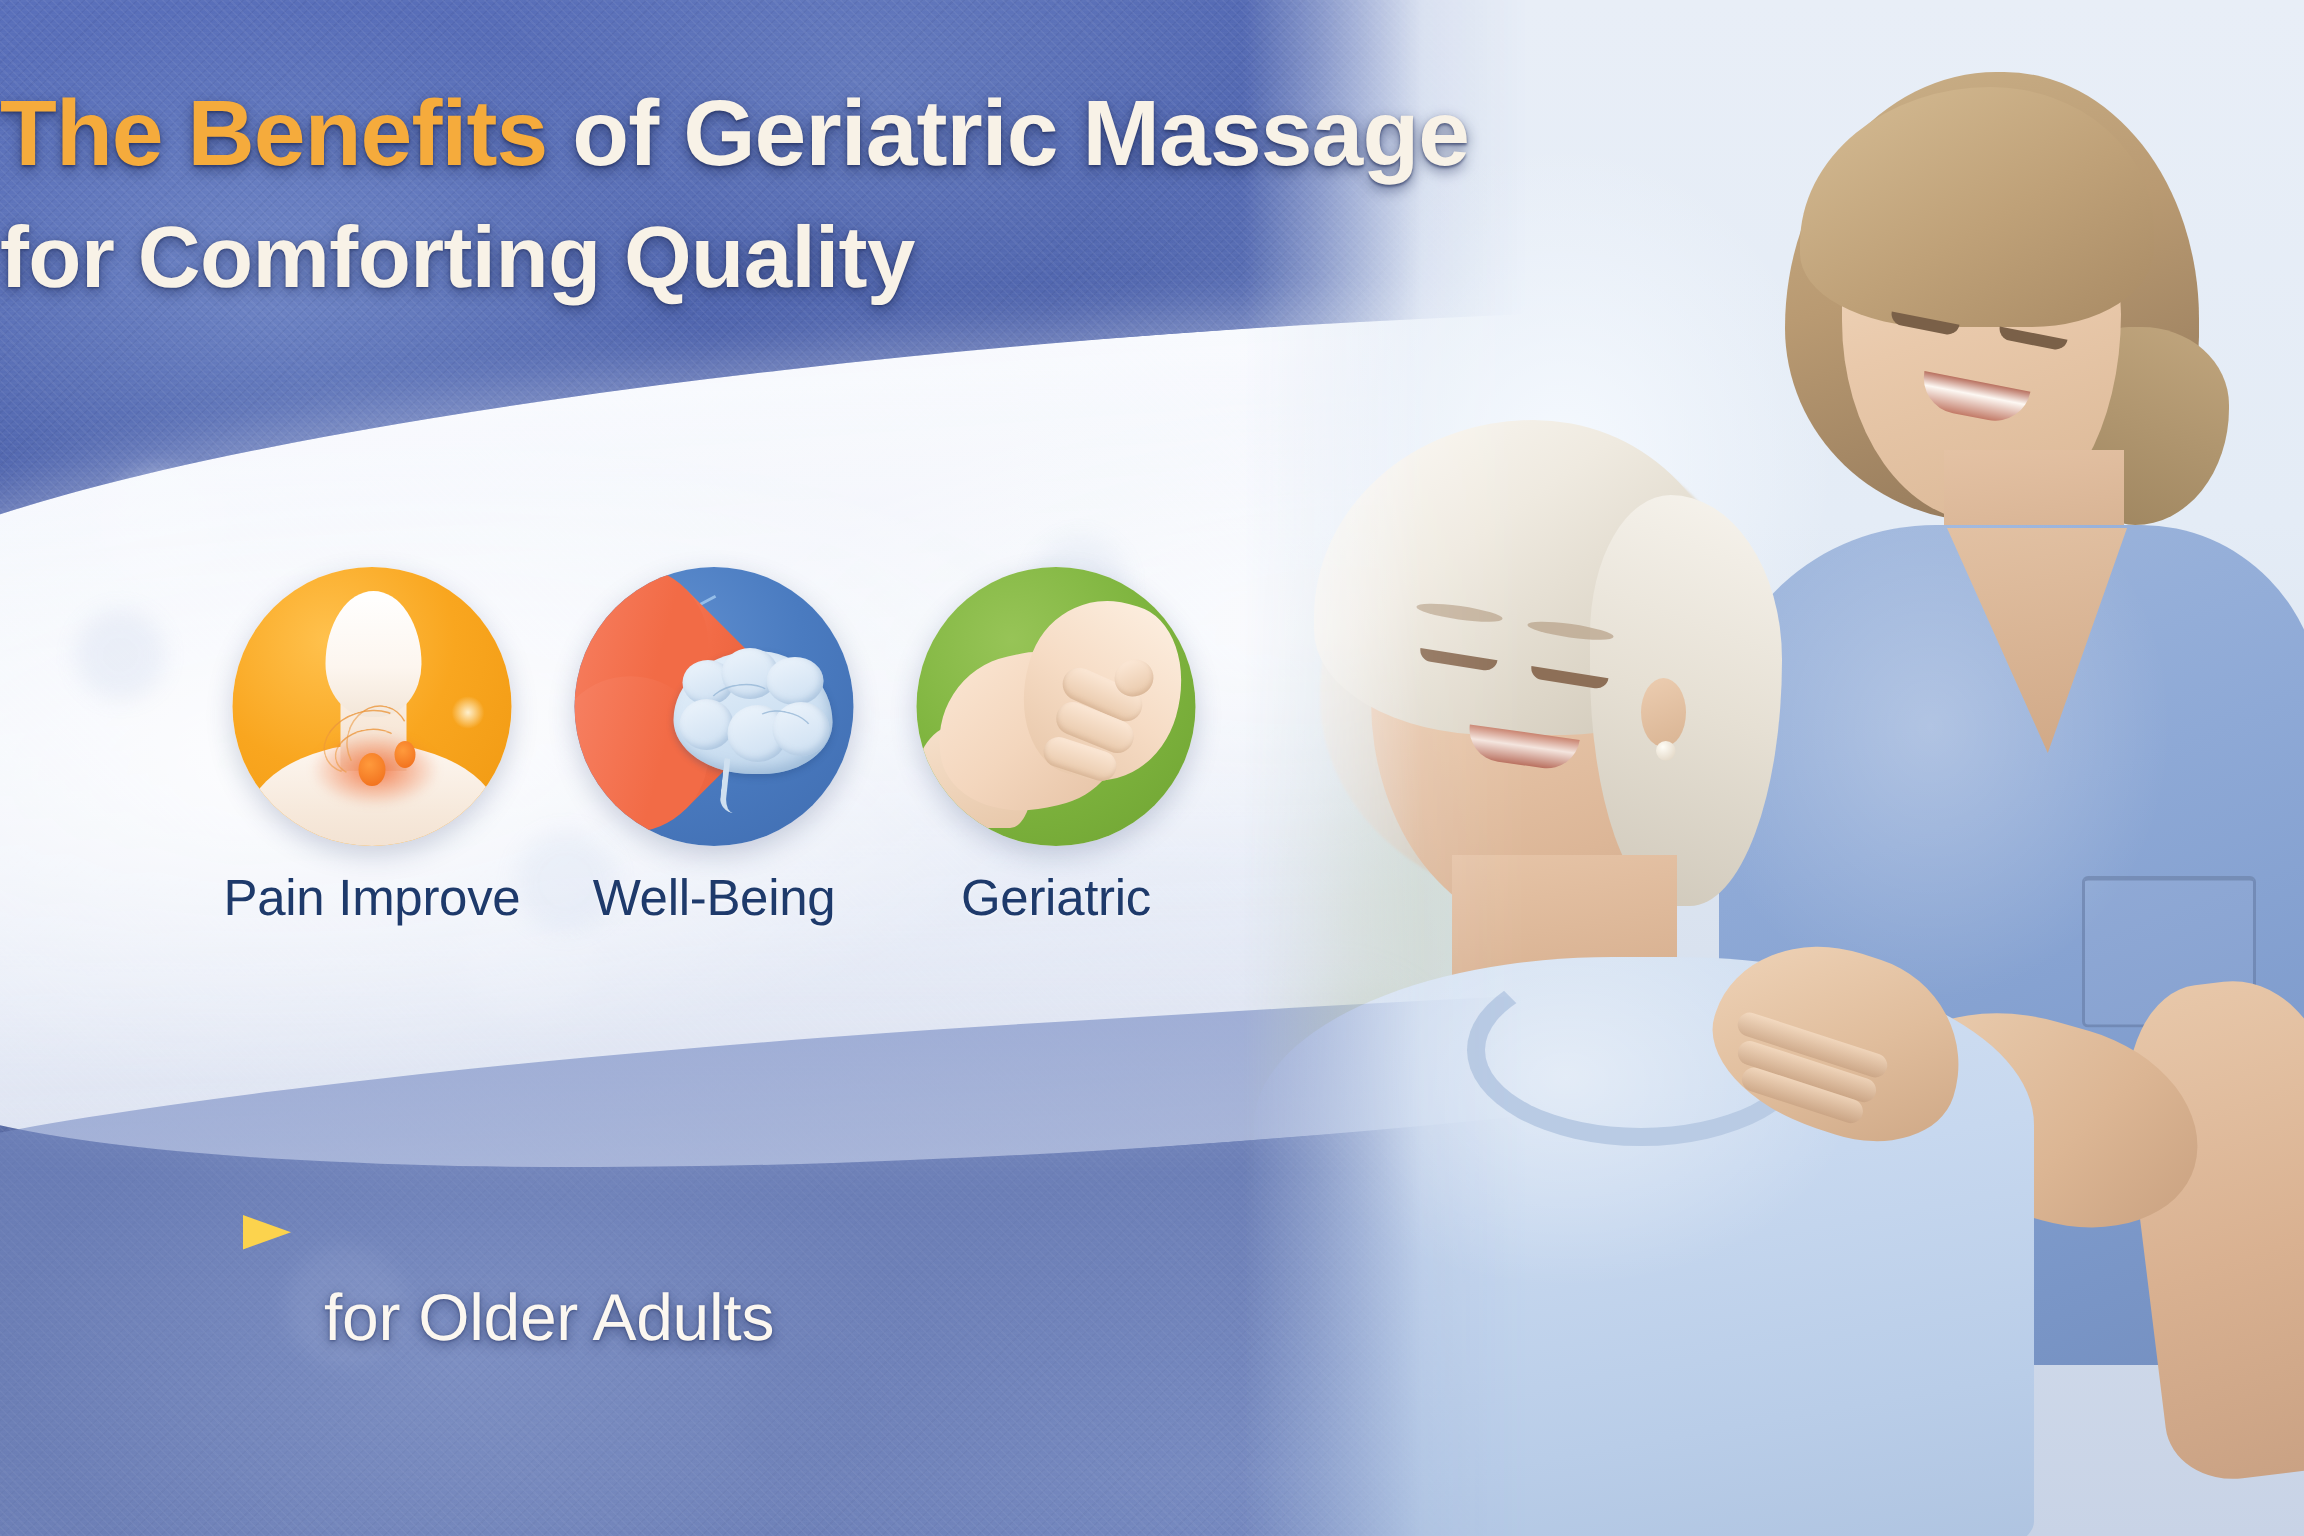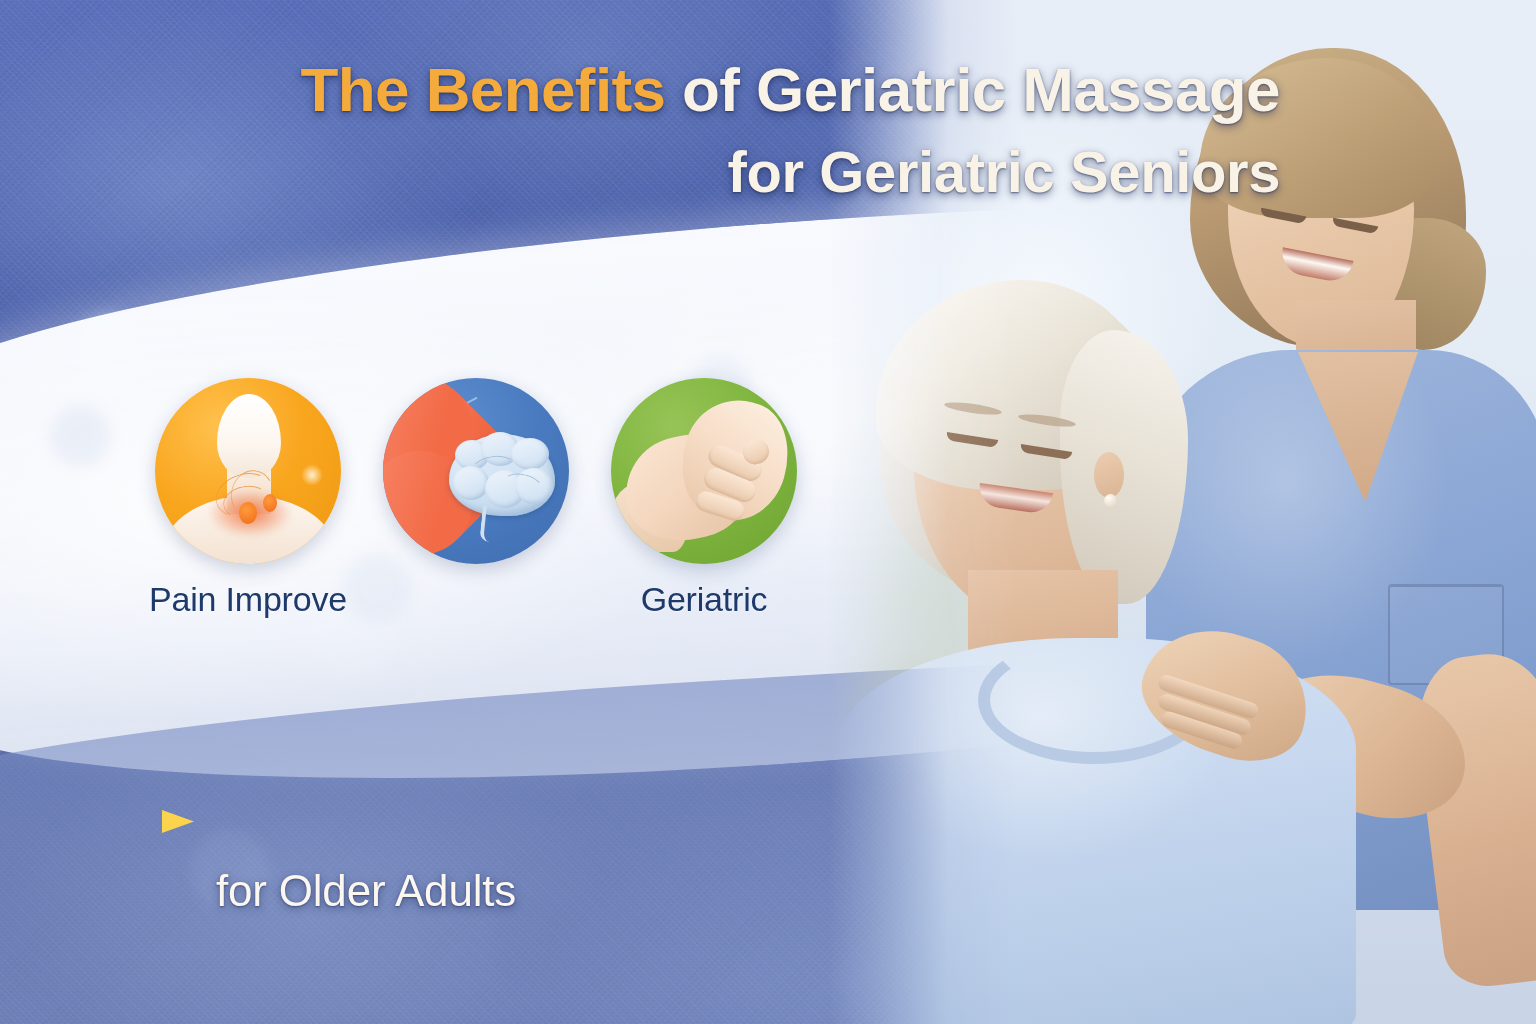--- a/index.html
+++ b/index.html
@@ -246,21 +246,21 @@
     position: absolute; left: 314px; top: 634px;
     width: 168px; height: 120px;
     background: linear-gradient(140deg,#f0d5ba 0%, #e0bd9c 55%, #cda684 100%);
     border-radius: 48% 44% 40% 52% / 56% 60% 40% 42%;
     transform: rotate(18deg);
   }
   .c-fing { position:absolute; height:16px; border-radius:10px;
     background: linear-gradient(180deg, rgba(255,236,216,.5), rgba(185,146,116,.45)); }
 
   
-  .title-wrap { position: absolute; left: 0; top: 58px; width: 1280px; text-align: right; }
+  .title-wrap { position: absolute; left: 0; top: 58px; width: 1280px; text-align: left; }
   .title-l1 {
     font-size: 62px; font-weight: 700; letter-spacing: -.6px; line-height: 1.04;
     text-shadow: 0 3px 9px rgba(26,38,84,.55), 0 1px 2px rgba(26,38,84,.6);
     white-space: nowrap;
   }
   .t-accent { color: #f5ab3c; }
   .t-cream  { color: #f8f2e7; }
   .title-l2 {
     margin-top: 16px;
     font-size: 58px; font-weight: 700; color: #f8f2e7; letter-spacing: -.4px;
@@ -345,21 +345,21 @@
 
   
   .cta { position: absolute; left: 108px; top: 786px; }
   .cta-row { display: flex; align-items: flex-start; }
   .cta-arrow { margin-top: 18px; margin-right: 16px; flex: none; }
   .cta-l1, .cta-l2 {
     font-size: 44px; color: #fbf7f0; font-weight: 400; letter-spacing: -.2px;
     text-shadow: 0 3px 8px rgba(28,42,90,.52), 0 1px 2px rgba(28,42,90,.55);
     white-space: nowrap; line-height: 1.12;
   }
-  .cta-l2 { margin-top: 24px; margin-left: 108px; }
+  .cta-l2 { margin-top: 11px; margin-left: 108px; }
 </style>
 </head>
 <body>
 
 <div id="poster">
 
   <div class="bg-base"></div>
   <div class="bg-weave"></div>
   <div class="bg-mottle"></div>
 
@@ -405,21 +405,21 @@
       <div class="c-fing" style="left:16px; top:60px; width:104px;"></div>
       <div class="c-fing" style="left:22px; top:78px; width:96px;"></div>
       <div class="c-fing" style="left:30px; top:94px; width:84px;"></div>
     </div>
   </div>
 
   <div class="title-wrap">
     <div class="title-l1">
       <span class="t-accent">The Benefits</span><span class="t-cream"> of Geriatric Massage</span>
     </div>
-    <div class="title-l2">for Geriatric Seniors</div>
+    <div class="title-l2">for Comforting Quality</div>
   </div>
 
   <div class="badges">
 
     <div class="badge-col">
       <div class="badge badge-orange">
         <div class="pr-spark"></div>
         <div class="pr-shld"></div>
         <div class="pr-neck"></div>
         <div class="pr-head"></div>
@@ -442,20 +442,21 @@
           <div class="wb-lobe" style="left:32px; top:-2px; width:38px; height:34px;"></div>
           <div class="wb-lobe" style="left:62px; top:4px;  width:38px; height:32px;"></div>
           <div class="wb-lobe" style="left:4px;  top:32px; width:36px; height:34px;"></div>
           <div class="wb-lobe" style="left:36px; top:36px; width:40px; height:38px;"></div>
           <div class="wb-lobe" style="left:66px; top:34px; width:38px; height:36px;"></div>
           <div class="wb-fold" style="left:22px; top:22px; width:44px; height:26px; transform:rotate(-8deg);"></div>
           <div class="wb-fold" style="left:52px; top:40px; width:40px; height:24px; transform:rotate(12deg);"></div>
         </div>
         <div class="wb-stalk"></div>
       </div>
+      <div class="badge-label">Well-Being</div>
     </div>
 
     <div class="badge-col">
       <div class="badge badge-green">
         <div class="cn-wrist"></div>
         <div class="cn-hand-a"></div>
         <div class="cn-hand-b"></div>
         <div class="cn-fing" style="left:96px; top:74px;  width:56px; height:22px; transform:rotate(24deg);"></div>
         <div class="cn-fing" style="left:92px; top:96px;  width:54px; height:22px; transform:rotate(22deg);"></div>
         <div class="cn-fing" style="left:84px; top:118px; width:50px; height:20px; transform:rotate(18deg);"></div>

